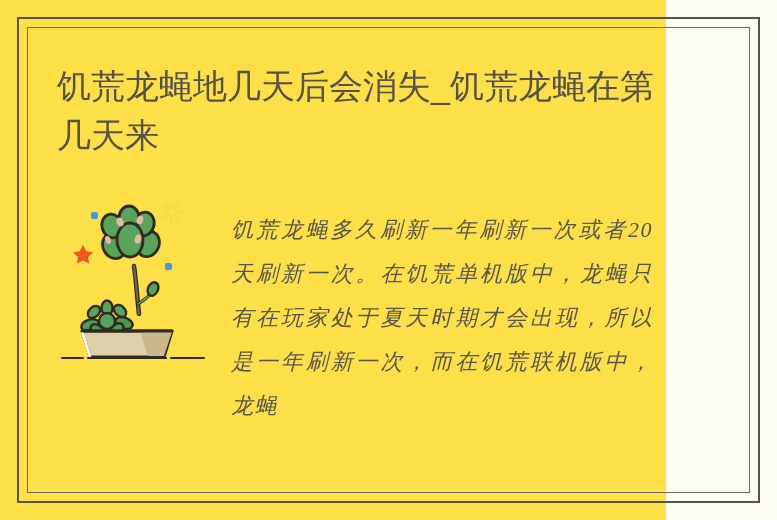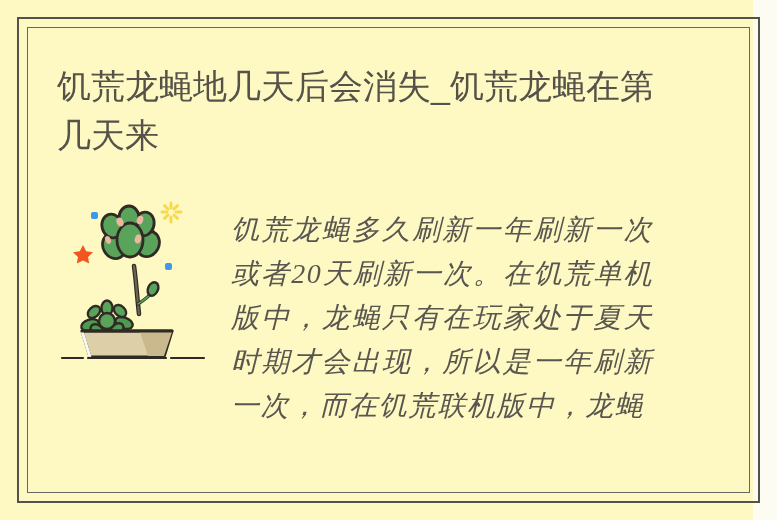--- a/index.html
+++ b/index.html
@@ -9,23 +9,23 @@
   body {
     width: 777px;
     height: 520px;
     background: #fcfcf3;
     font-family: "Liberation Sans", sans-serif;
     overflow: hidden;
   }
 
   #page {
     position: relative;
-    width: 753px;
+    width: 666px;
     height: 520px;
-    background: #fef9c3;
+    background: #fde047;
     box-sizing: border-box;
   }
 
   
   .frame-outer {
     position: absolute;
     left: 17px;
     top: 17px;
     width: 743px;
     height: 486px;
@@ -66,21 +66,21 @@
     height: 180px;
   }
   .illustration svg { display: block; }
 
   
   .body-copy {
     position: absolute;
     left: 231px;
     top: 208px;
     width: 422px;
-    font-size: 28px;
+    font-size: 22px;
     line-height: 44px;
     color: #595650;
     font-family: "Liberation Serif", serif;
     font-style: italic;
     letter-spacing: 1.5px;
     text-align: justify;
     white-space: pre-wrap;
     word-break: break-all;
   }
 </style>

